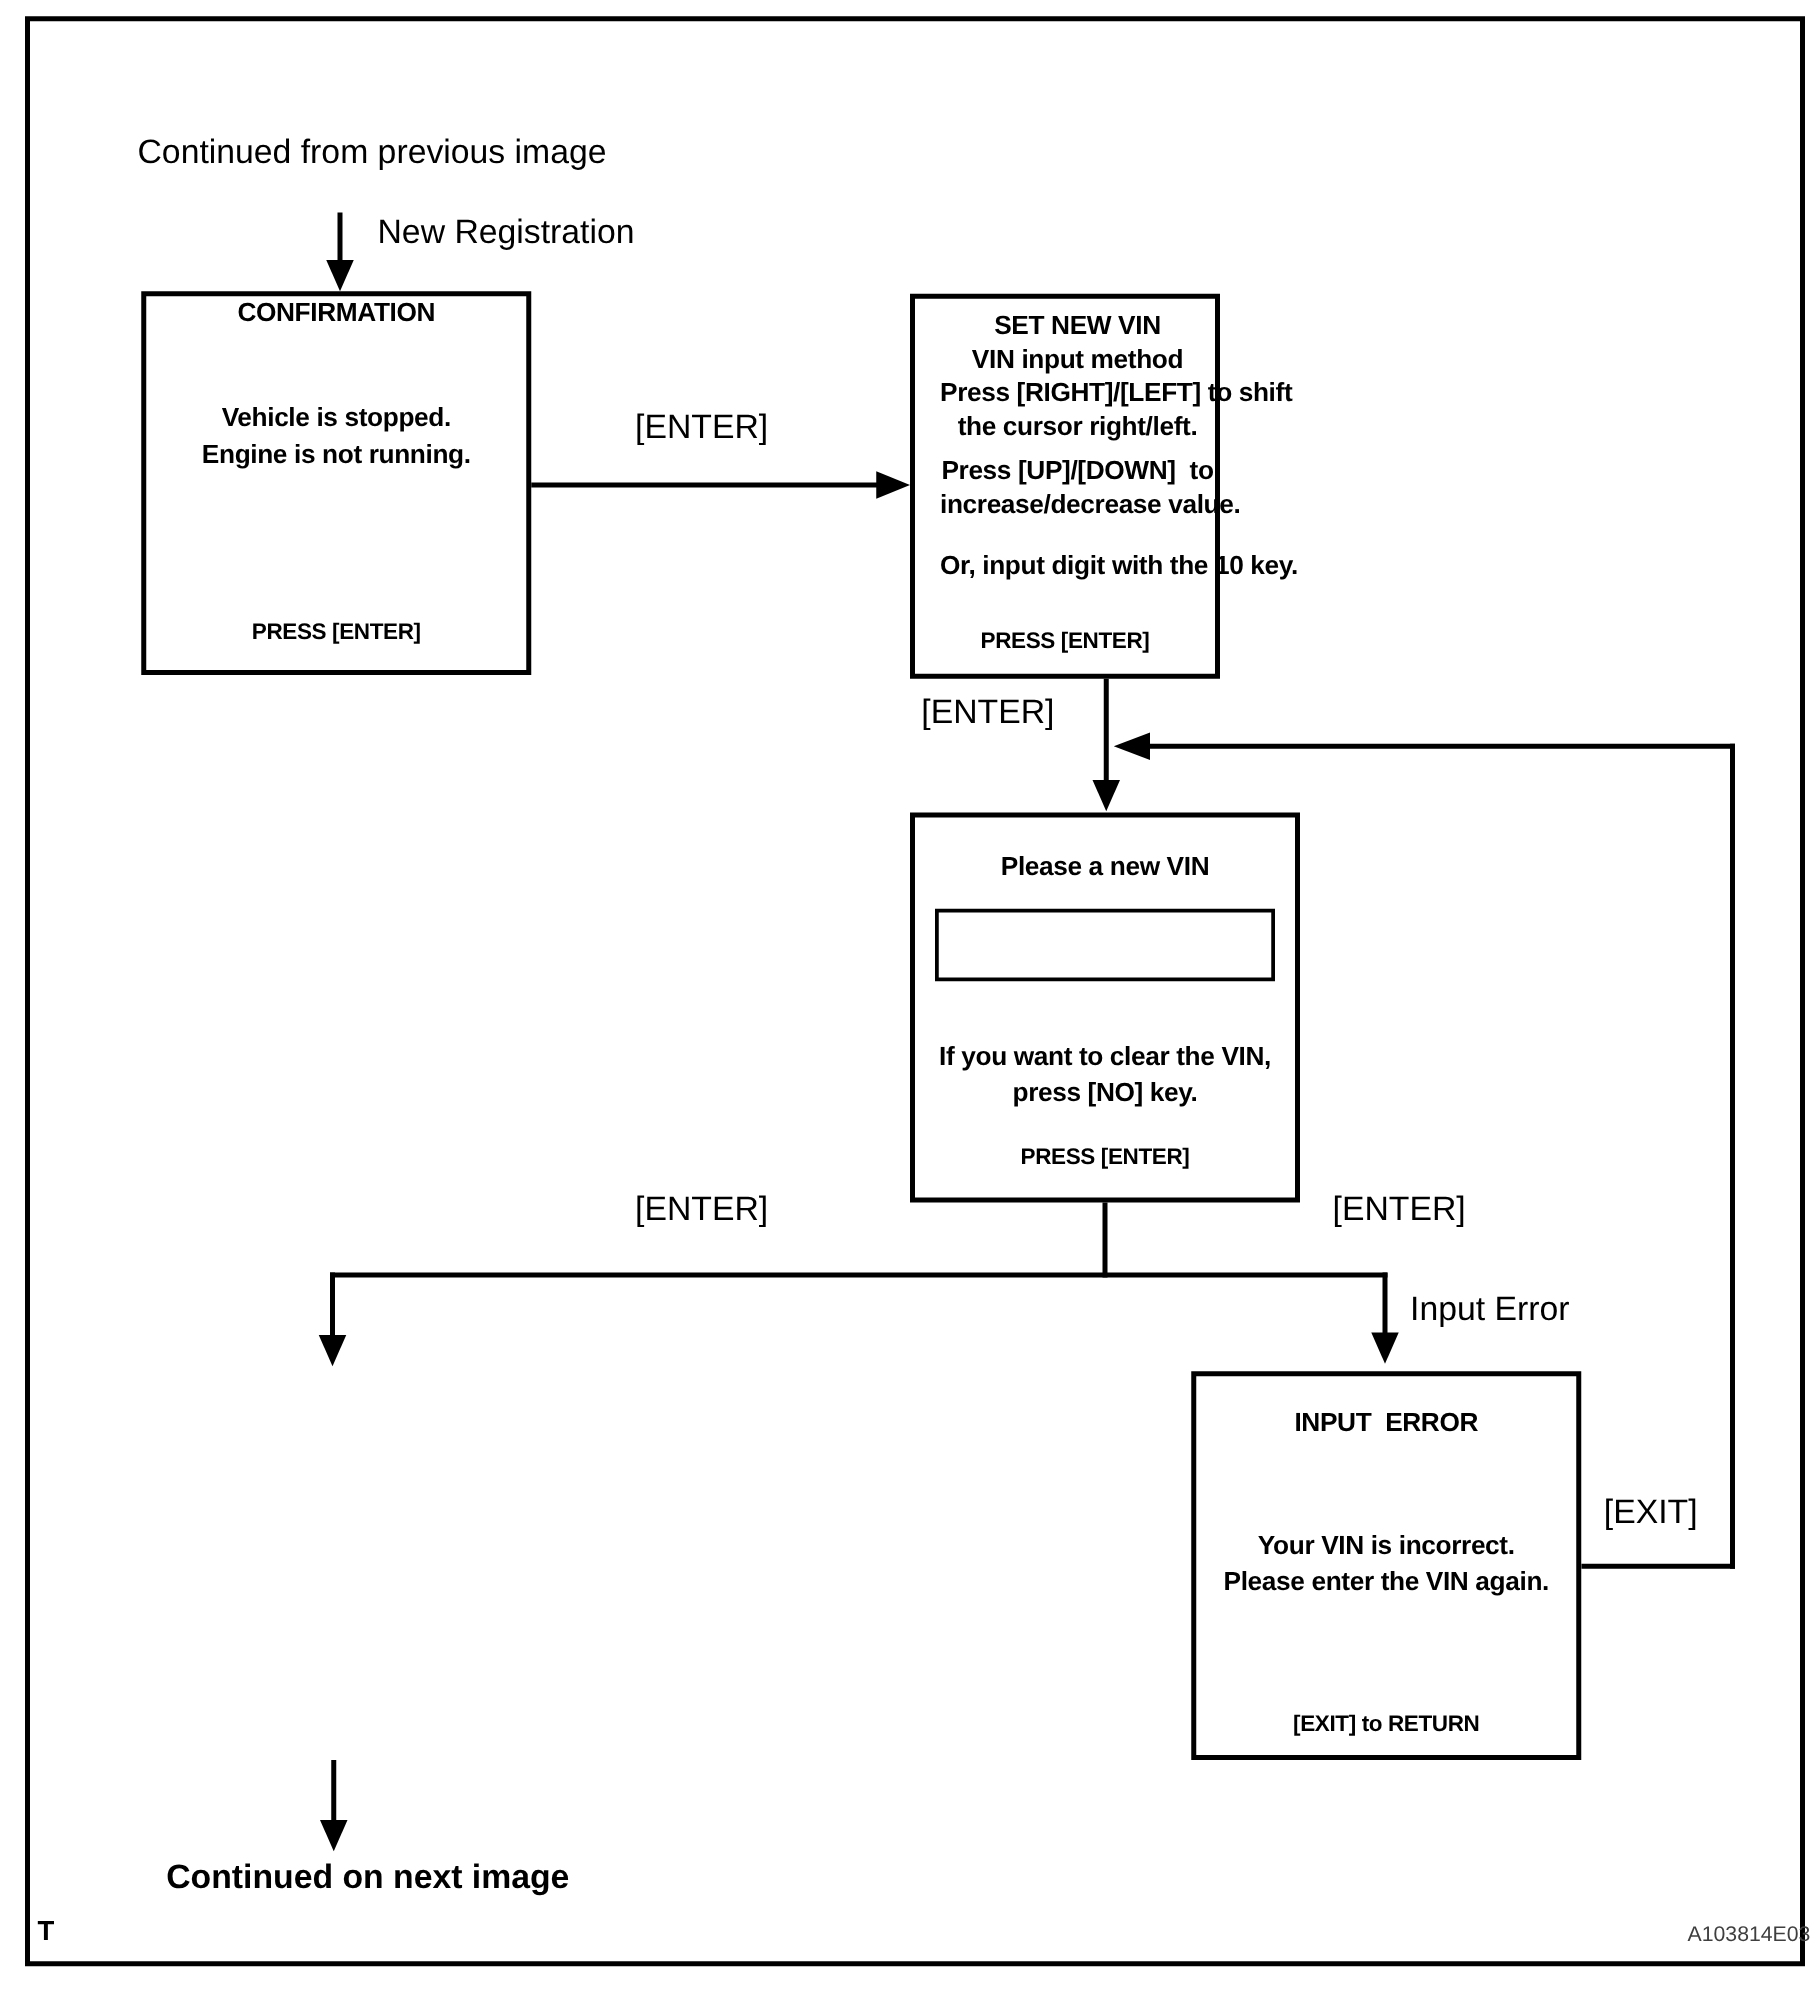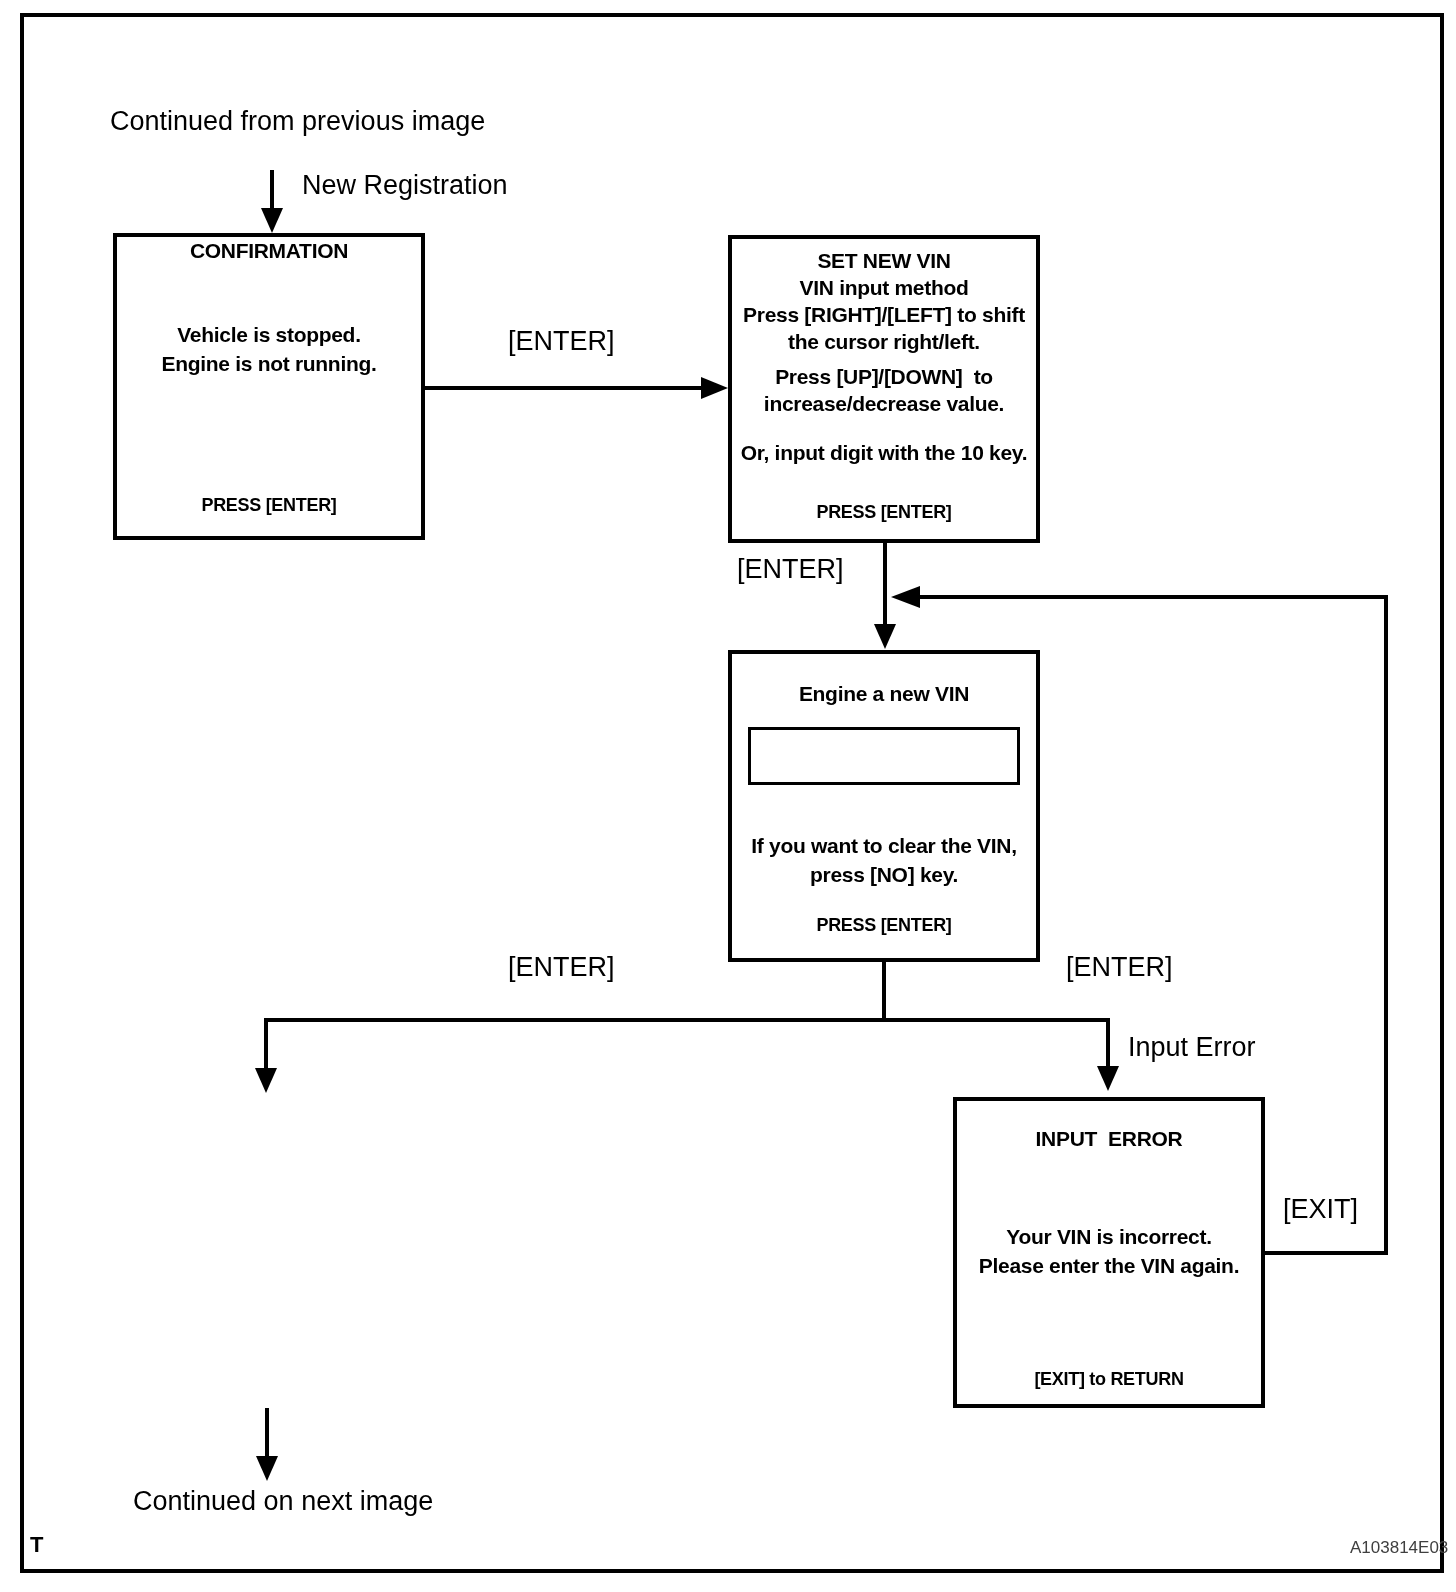--- a/index.html
+++ b/index.html
@@ -94,21 +94,21 @@
       <div class="bline t">Vehicle is stopped.</div>
       <div class="bline t">Engine is not running.</div>
     </div>
     <div class="footer t" style="bottom:20px;">PRESS [ENTER]</div>
   </div>
 
   <div class="abs lbl t" style="left:508px; top:326px;">[ENTER]</div>
   <div class="abs hline" style="left:425px; top:386px; width:278px; height:4px;"></div>
   <div class="abs ah-right" style="left:701px; top:377px;"></div>
 
-  <div class="abs fbox" style="left:728px; top:235px; width:312px; height:308px;">
+  <div class="abs fbox" style="left:728px; top:235px; width:248px; height:308px;padding-left:20px;">
     <div class="title t" style="margin-top:8px;">SET NEW VIN</div>
     <div class="title t">VIN input method</div>
     <div class="bline t" style="line-height:27px;">Press [RIGHT]/[LEFT] to shift</div>
     <div class="bline t" style="line-height:27px;">the cursor right/left.</div>
     <div class="bline t" style="line-height:27px; margin-top:8px;">Press [UP]/[DOWN]  to</div>
     <div class="bline t" style="line-height:27px;">increase/decrease value.</div>
     <div class="bline t" style="line-height:27px; margin-top:22px;">Or, input digit with the 10 key.</div>
     <div class="footer t" style="bottom:16px;">PRESS [ENTER]</div>
   </div>
 
@@ -116,21 +116,21 @@
   <div class="abs vline" style="left:883px; top:543px; width:4px; height:83px;"></div>
   <div class="abs ah-down" style="left:874px; top:624px;"></div>
 
   <div class="abs ah-left" style="left:891px; top:586px;"></div>
   <div class="abs hline" style="left:919px; top:595px; width:469px; height:4px;"></div>
   <div class="abs vline" style="left:1384px; top:595px; width:4px; height:660px;"></div>
   <div class="abs hline" style="left:1265px; top:1251px; width:123px; height:4px;"></div>
   <div class="abs lbl t" style="left:1283px; top:1194px;">[EXIT]</div>
 
   <div class="abs fbox" style="left:728px; top:650px; width:312px; height:312px;">
-    <div class="title t" style="margin-top:26px;">Engine a new VIN</div>
+    <div class="title t" style="margin-top:26px;">Please a new VIN</div>
     <div class="vin-field t"></div>
     <div style="margin-top:46px;">
       <div class="bline t">If you want to clear the VIN,</div>
       <div class="bline t">press [NO] key.</div>
     </div>
     <div class="footer t" style="bottom:22px;">PRESS [ENTER]</div>
   </div>
 
   <div class="abs vline" style="left:882px; top:962px; width:4px; height:60px;"></div>
   <div class="abs hline" style="left:264px; top:1018px; width:846px; height:4px;"></div>
@@ -150,18 +150,18 @@
     <div class="title t" style="margin-top:24px;">INPUT  ERROR</div>
     <div style="margin-top:70px;">
       <div class="bline t">Your VIN is incorrect.</div>
       <div class="bline t">Please enter the VIN again.</div>
     </div>
     <div class="footer t" style="bottom:14px;">[EXIT] to RETURN</div>
   </div>
 
   <div class="abs vline" style="left:265px; top:1408px; width:4px; height:50px;"></div>
   <div class="abs ah-down" style="left:256px; top:1456px;"></div>
-  <div class="abs lbl t" style="left:133px; top:1486px;">Continued on next image</div>
+  <div class="abs lbl t" style="left:133px; top:1486px;font-weight:bold;">Continued on next image</div>
 
   <div class="abs lbl-t t" style="left:30px; top:1532px;">T</div>
   <div class="abs lbl-sm t" style="left:1350px; top:1538px;">A103814E03</div>
 
 </div>
 
 </body></html>

